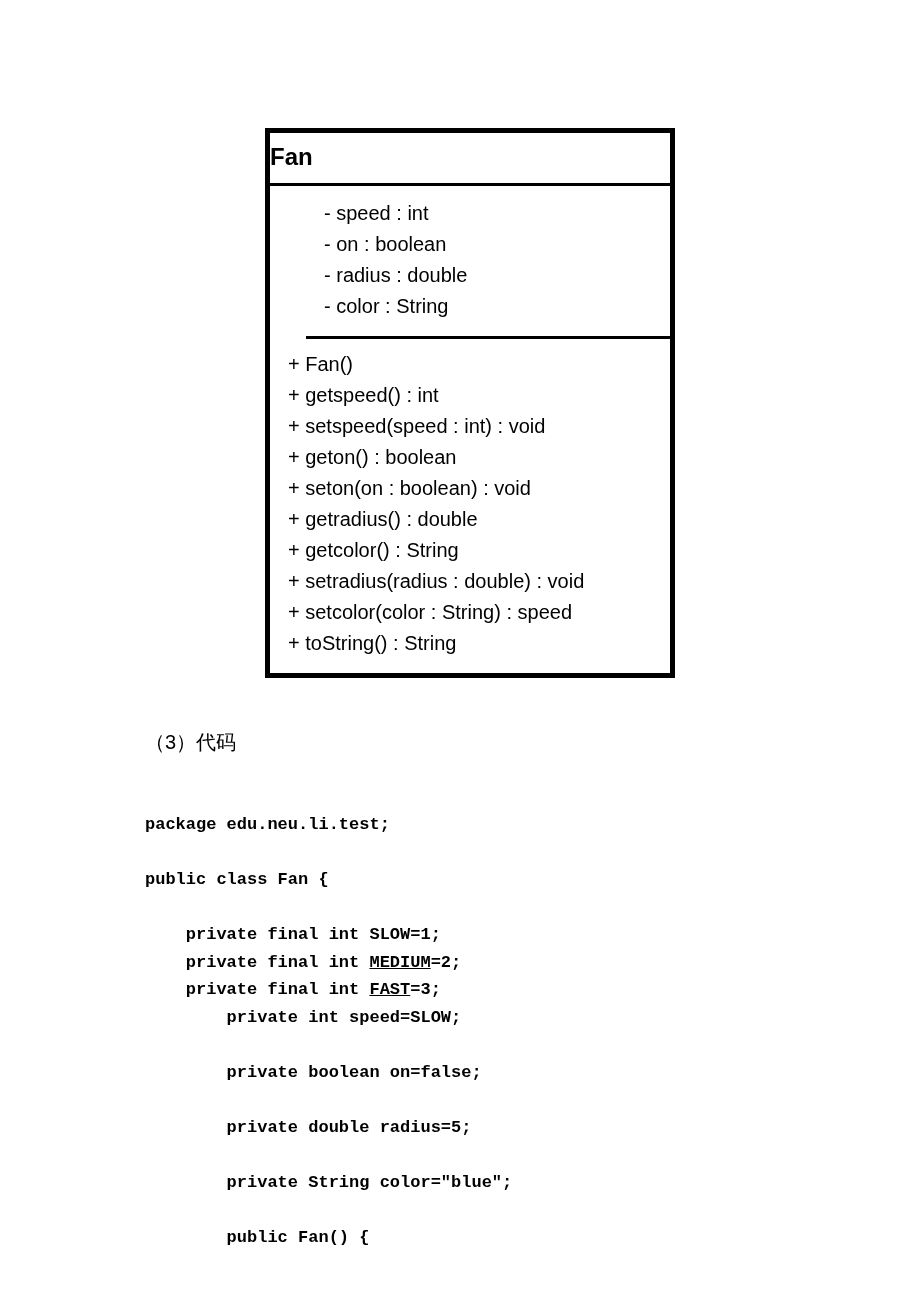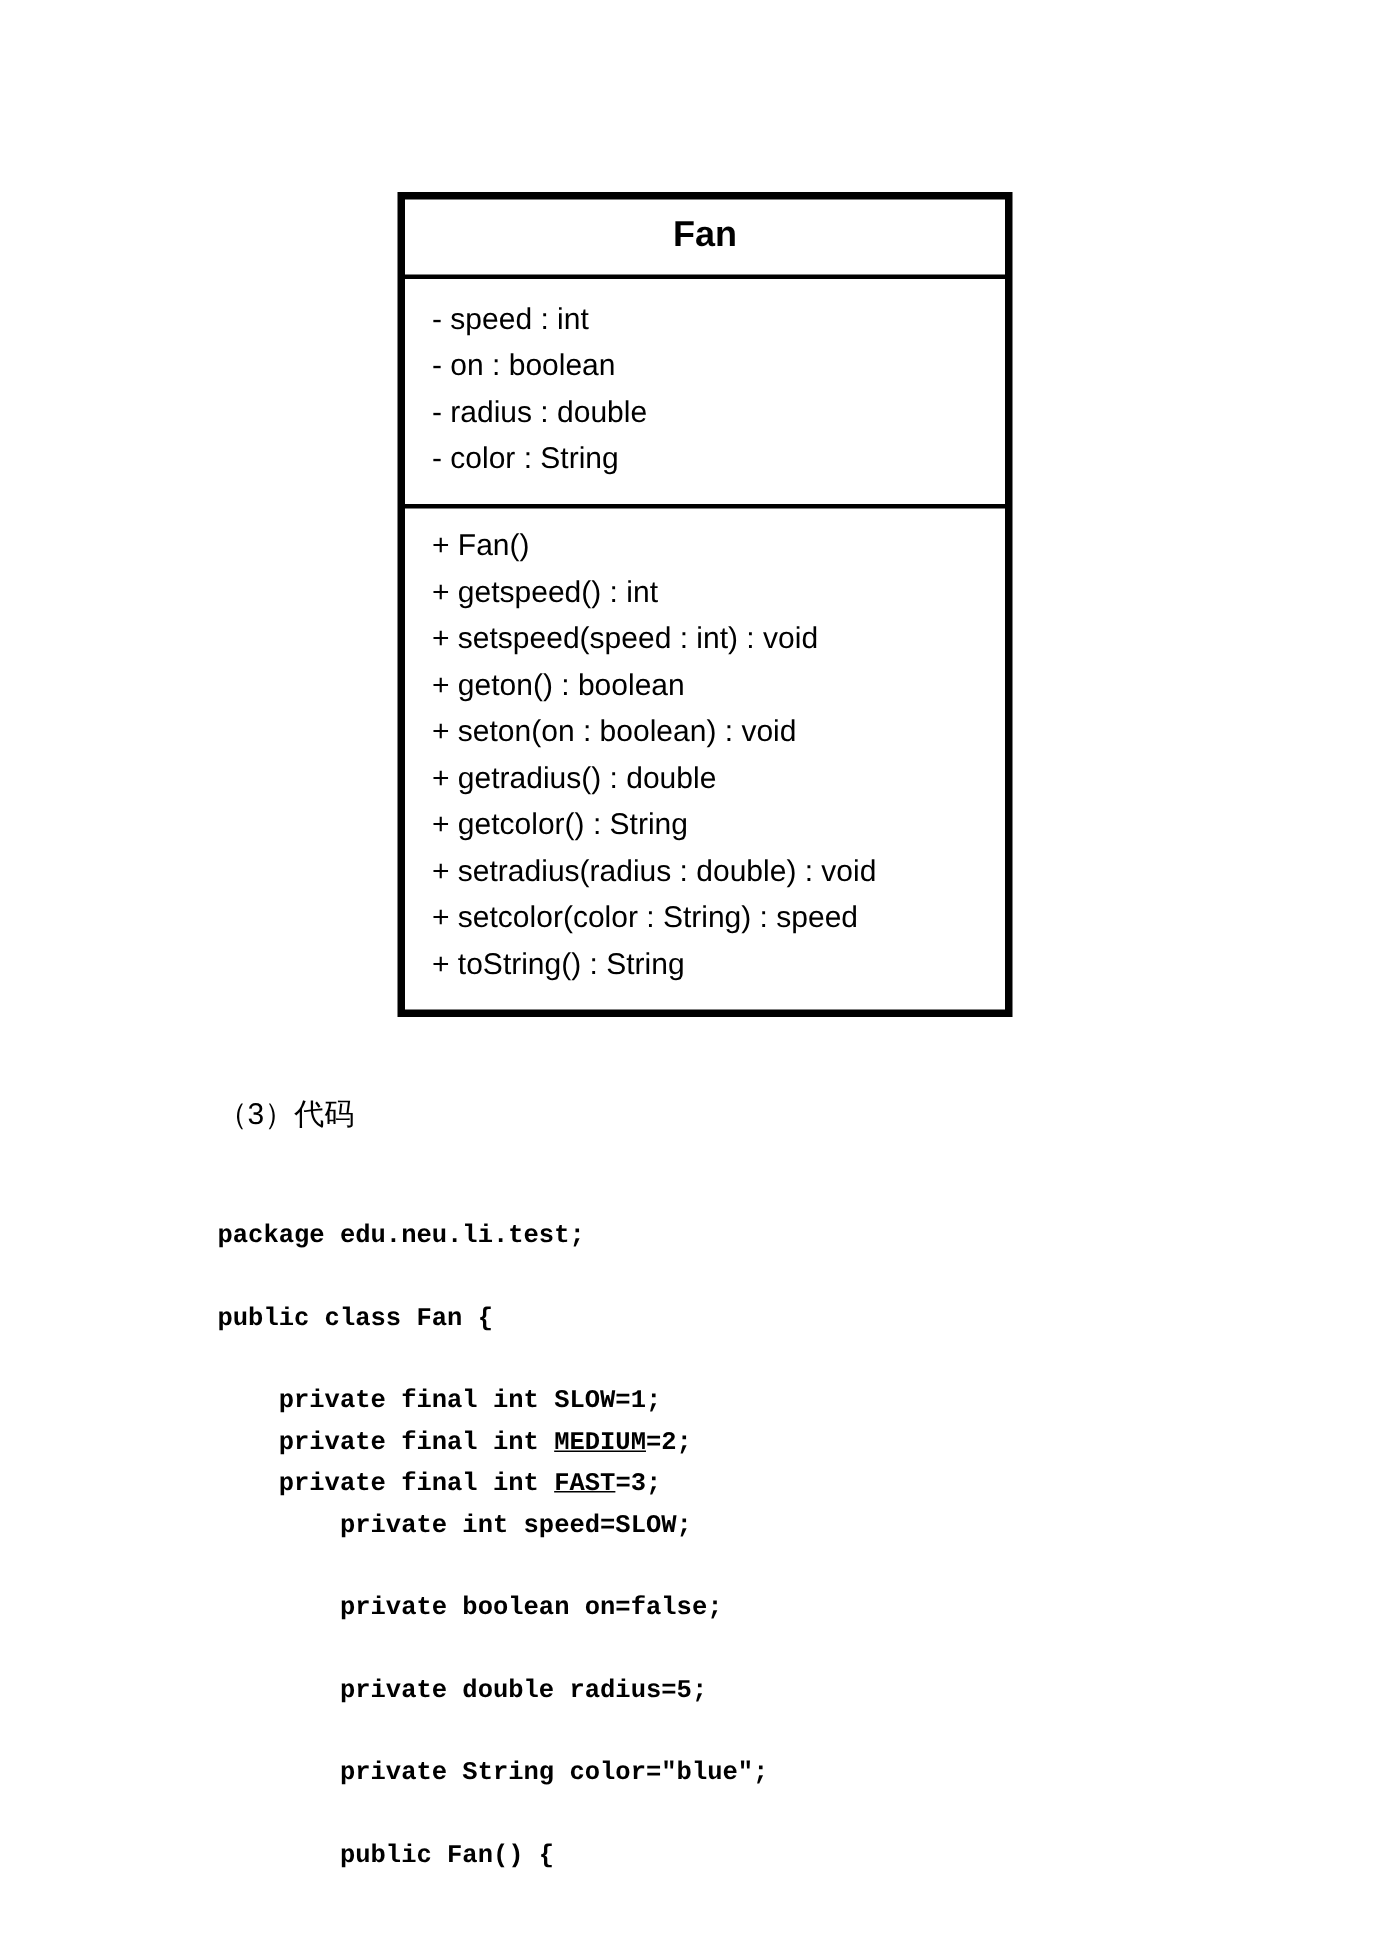--- a/index.html
+++ b/index.html
@@ -17,31 +17,31 @@
   }
   .uml-box {
     position: absolute;
     left: 265px;
     top: 128px;
     width: 410px;
     border: 5px solid #000000;
     box-sizing: border-box;
   }
   .uml-title {
-    text-align: center;
     font-weight: bold;
     font-size: 24px;
     padding: 10px 0 12px 0;
     border-bottom: 3px solid #000000;
   }
   .uml-attrs {
     padding: 12px 18px 14px 18px;
     border-bottom: 3px solid #000000;
     font-size: 20px;
     line-height: 1.55;
+    margin-left: 36px;
   }
   .uml-methods {
     padding: 10px 18px 14px 18px;
     font-size: 20px;
     line-height: 1.55;
     border-radius: 11px;
   }
   .section-heading {
     position: absolute;
     left: 145px;

